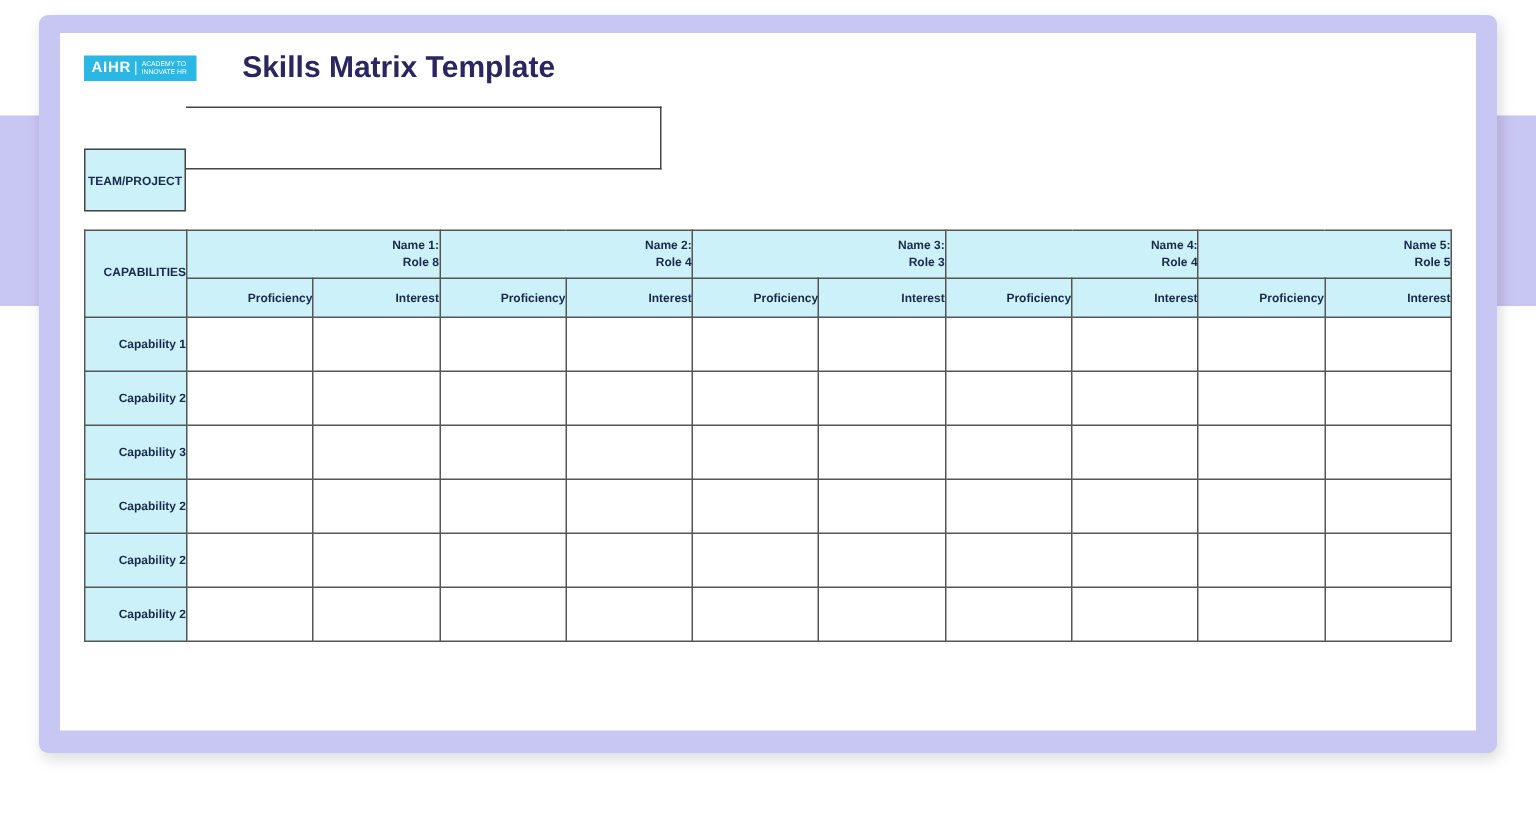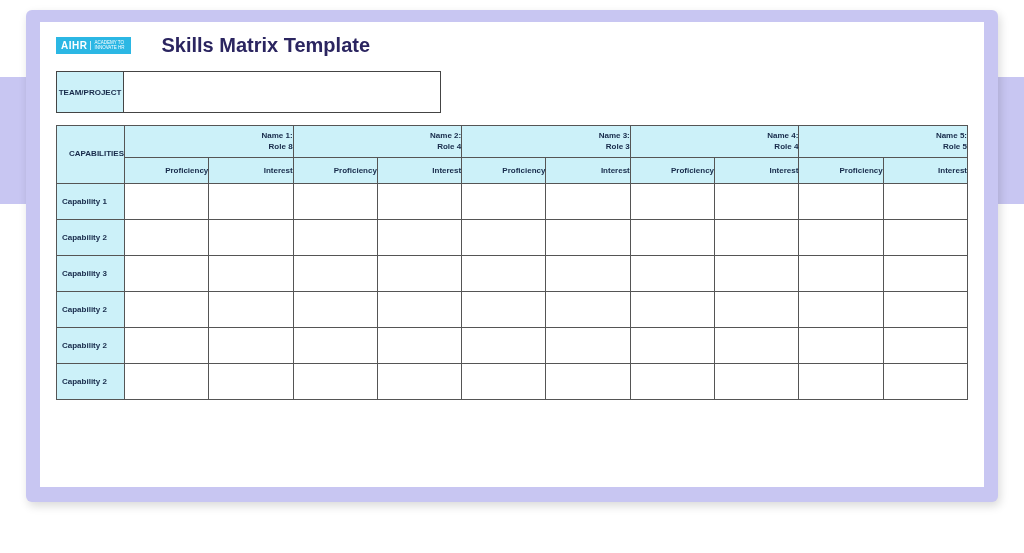--- a/index.html
+++ b/index.html
@@ -81,20 +81,21 @@
     background: #ccf1f9;
     border: 1px solid #444;
     font-size: 8px;
     font-weight: 800;
     color: #172a4a;
     width: 68px;
     height: 42px;
     display: flex;
     align-items: center;
     justify-content: center;
+    margin-top: 28px;
   }
   .team-input {
     border: 1px solid #444;
     border-left: none;
     width: 317px;
     height: 42px;
     background: #fff;
   }
   table.matrix {
     border-collapse: collapse;
@@ -120,21 +121,21 @@
   .matrix thead tr.sub th {
     height: 26px;
   }
   .cap-header {
     width: 68px;
     margin-left: 17px;
   }
   .matrix tbody th.row-label {
     background: #ccf1f9;
     font-weight: 800;
-    text-align: left;
+    text-align: right;
     padding-left: 5px;
     height: 36px;
     font-size: 8px;
   }
   .matrix tbody td {
     background: #fff;
     height: 36px;
   }
   .matrix tbody td + td {
     border-left: 1px solid #ccc;

